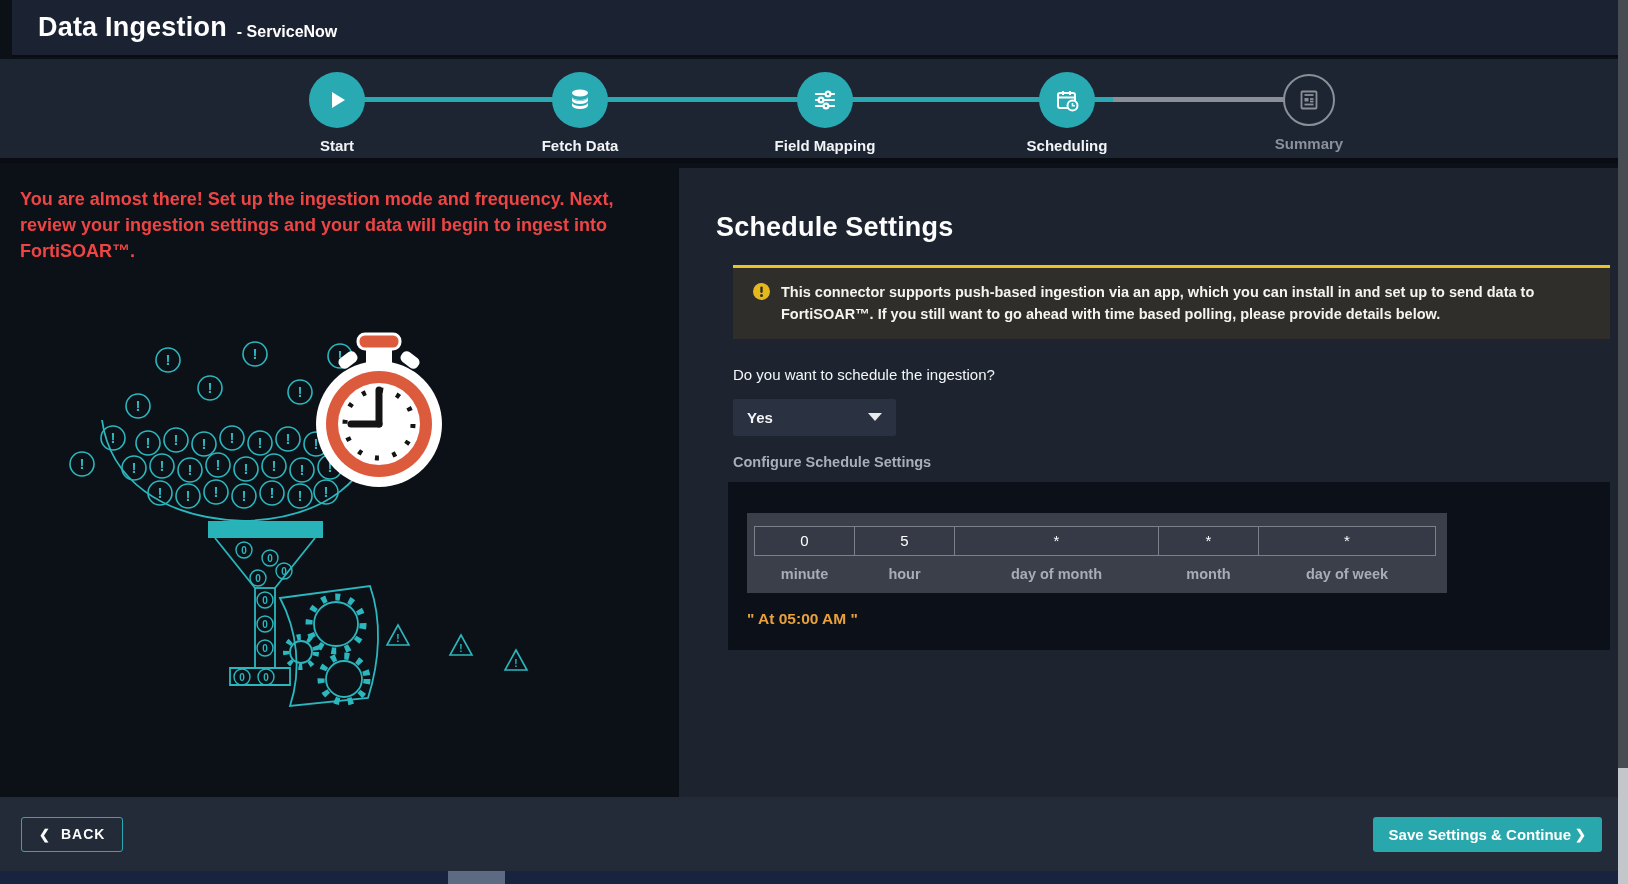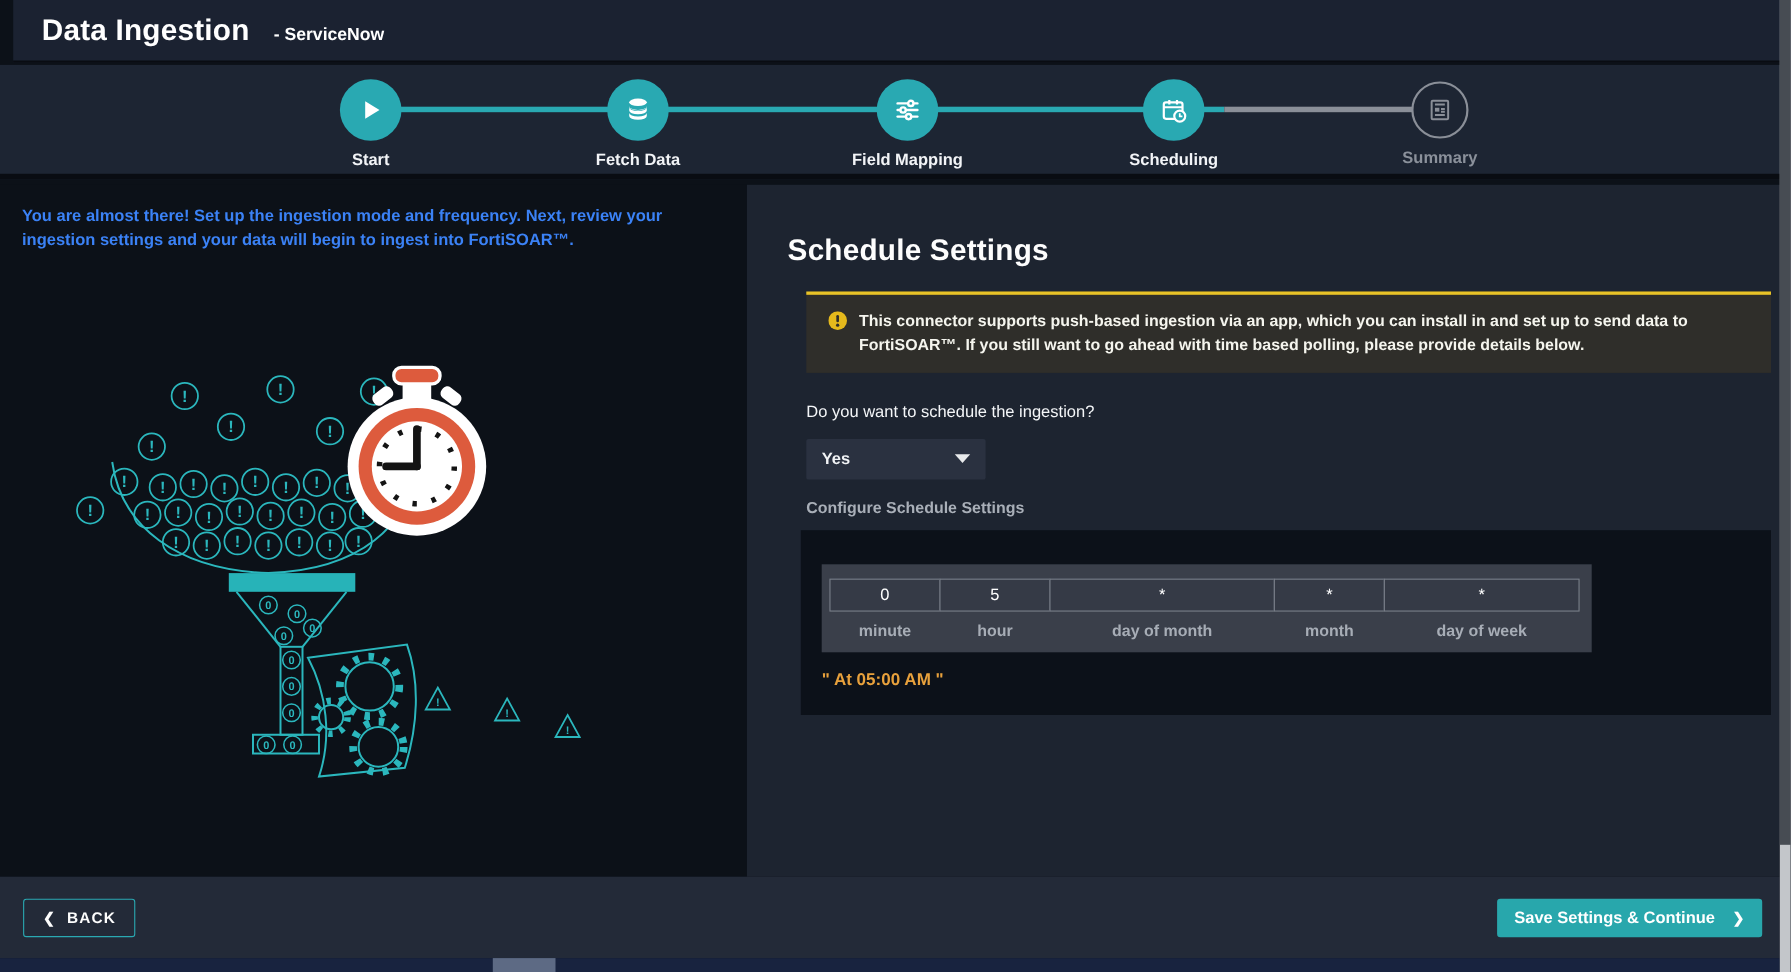--- a/index.html
+++ b/index.html
@@ -4,40 +4,40 @@
 <style>
   * { margin:0; padding:0; box-sizing:border-box; }
   html,body { width:1628px; height:884px; overflow:hidden; background:#0c1118;
               font-family:"Liberation Sans", sans-serif; -webkit-font-smoothing:antialiased; }
   .stage { position:relative; width:1628px; height:884px; }
 
   
   .header { position:absolute; left:12px; top:0; width:1618px; height:57px; background:#1b2231;
             display:flex; align-items:center; padding-left:26px; border-bottom:2px solid #090c12; }
   .header .title { color:#fff; font-size:27px; font-weight:600; letter-spacing:.2px; }
-  .header .subtitle { color:#fff; font-size:16px; font-weight:600; margin-left:22px; padding-top:8px; }
+  .header .subtitle { color:#fff; font-size:16px; font-weight:600; margin-left:10px; padding-top:8px; }
 
   
   .stepper { position:absolute; left:0; top:59px; width:1624px; height:104px; background:#1d2533;
              border-bottom:5px solid #090c12; }
   .line { position:absolute; top:38px; height:5px; }
   .line.teal { background:#29a9b2; }
   .line.gray { background:#8a8f98; }
   .step { position:absolute; top:0; width:120px; transform:translateX(-50%); text-align:center; cursor:pointer; }
   .s1{left:337px}.s2{left:580px}.s3{left:825px}.s4{left:1067px}.s5{left:1309px}
   .circle { width:56px; height:56px; border-radius:50%; background:#29a9b2; margin:13px auto 0 auto;
             display:flex; align-items:center; justify-content:center; position:relative; z-index:2; }
   .step.pending .circle { width:52px; height:52px; margin-top:15px; background:#1d2533; border:2px solid #8a8f98; }
   .slabel { margin-top:9px; font-size:15px; color:#f2f4f7; font-weight:600; }
   .step.pending .slabel { color:#8b919b; }
 
   
   .left-panel { position:absolute; left:0; top:168px; width:679px; height:629px; background:#0c1118; }
   .left-panel h2 { color:#fdfdfd; font-size:31px; font-weight:600; margin:46px 0 0 20px; letter-spacing:.2px; }
-  .left-panel p { color:#3b82f6; font-size:15px; font-weight:600; line-height:1.45; margin:18px 20px 0 20px; max-width:600px; }
+  .left-panel p { color:#ef4444; font-size:18px; font-weight:600; line-height:1.45; margin:18px 20px 0 20px; max-width:600px; }
   .illus { position:absolute; left:18px; top:160px; width:560px; height:385px; }
 
   .right-panel { position:absolute; left:679px; top:168px; width:939px; height:629px; background:#1d2430; }
   .right-panel h2 { color:#fdfdfd; font-size:27px; font-weight:600; margin:44px 0 0 37px; letter-spacing:.2px; }
   .rp-content { margin:22px 8px 0 54px; }
 
   .banner { background:#2f2e2a; border-top:3px solid #e9c327; padding:13px 18px 13px 20px;
             display:flex; gap:11px; color:#f5f5ee; font-size:14.5px; font-weight:600; line-height:1.55; }
   .banner .bicon { flex:0 0 auto; margin-top:2px; }
 
@@ -71,21 +71,21 @@
   .checkbox { width:17px; height:17px; background:#3b414e; border:1px solid #bdc2ca; border-radius:2px;
               display:flex; align-items:center; justify-content:center; cursor:pointer; }
   .check-label { color:#f4f6f8; font-size:15px; font-weight:700; }
 
   
   .footer { position:absolute; left:0; top:797px; width:1618px; height:74px; background:#232a38;
             display:flex; align-items:center; justify-content:space-between; padding:0 16px 0 21px; }
   .btn { height:35px; display:flex; align-items:center; border-radius:3px; cursor:pointer; }
   .back-btn { padding:0 17px; border:1px solid #2aa9b2; background:transparent; color:#fdfdfd;
               font-size:14px; font-weight:700; letter-spacing:1px; gap:10px; }
-  .save-btn { padding:0 16px; background:#28a7ac; color:#fff; font-size:15px; font-weight:600; gap:16px; }
+  .save-btn { padding:0 16px; background:#28a7ac; color:#fff; font-size:15px; font-weight:600; gap:4px; }
   .chev { font-size:13px; font-weight:700; }
 
   
   .hscroll { position:absolute; left:0; top:871px; width:1618px; height:13px; background:#18233f; }
   .hthumb { position:absolute; left:448px; top:0; width:57px; height:13px; background:#5d6a84; }
   .vscroll { position:absolute; left:1618px; top:0; width:10px; height:884px; background:#c3c6ca; }
   .vthumb { position:absolute; left:0; top:0; width:10px; height:768px; background:#474c53; }
 
   svg text { font-family:"Liberation Sans",sans-serif; }
 </style>

